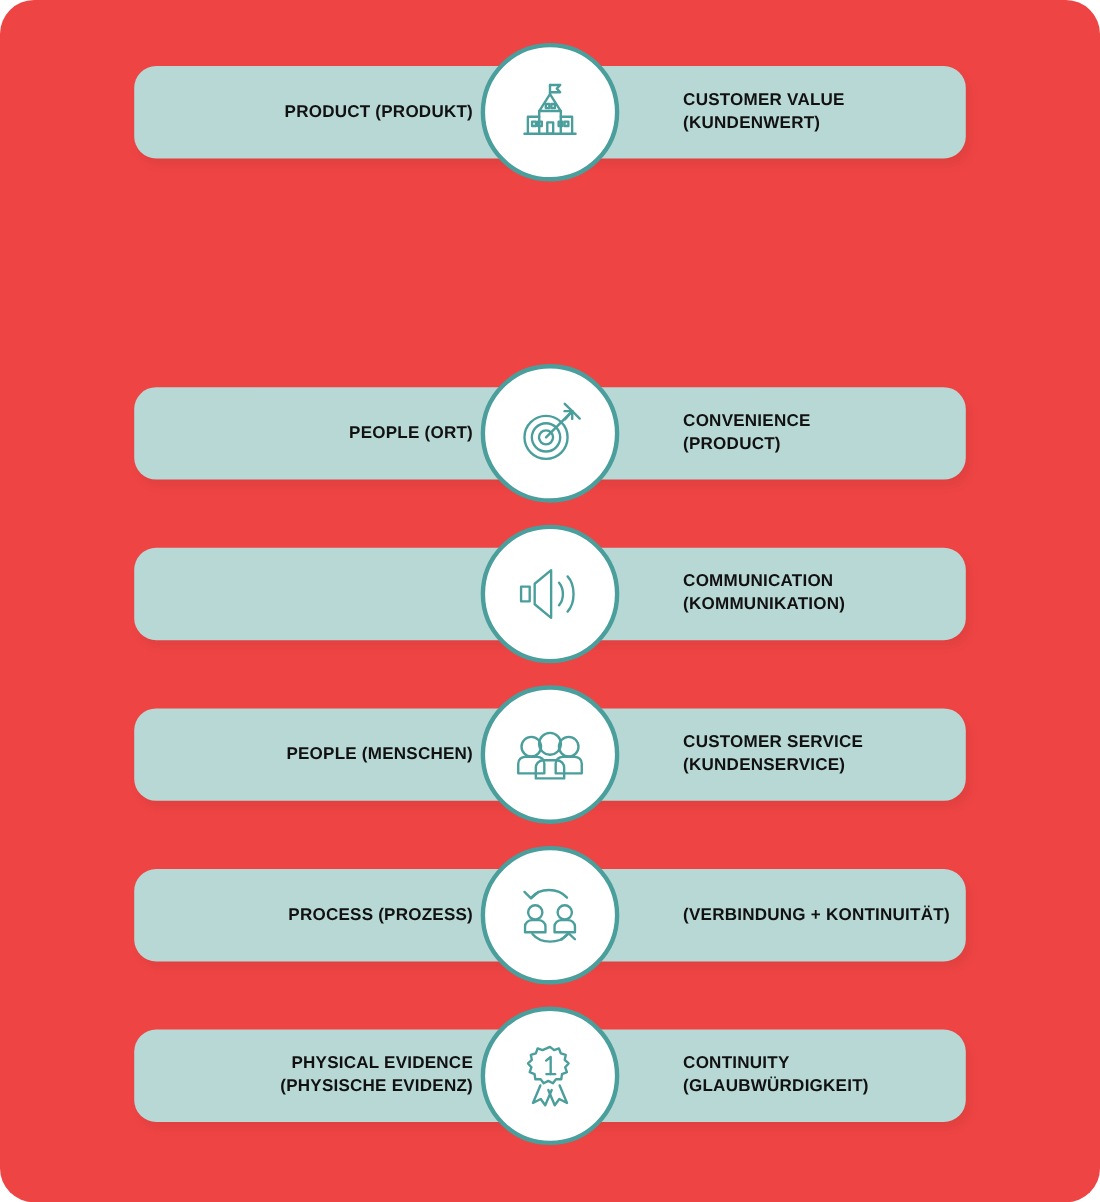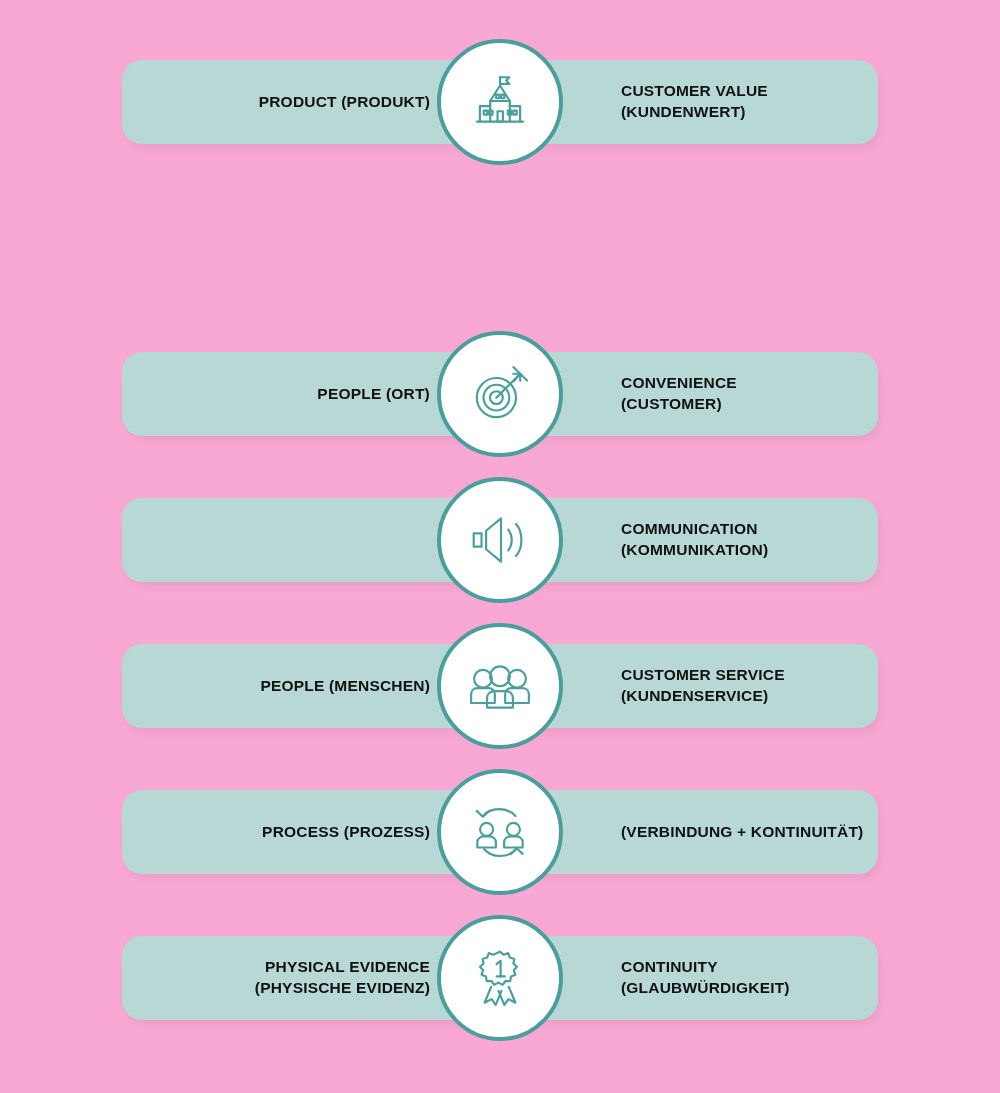--- a/index.html
+++ b/index.html
@@ -11,21 +11,22 @@
     width: 1000px;
     height: 1093px;
     font-family: "Liberation Sans", sans-serif;
     overflow: hidden;
   }
 
   #board {
     position: relative;
     width: 1000px;
     height: 1093px;
-    background: #f9a8d4;
+    background: #ef4444;
+    border-radius: 31px;
   }
 
   .row {
     position: absolute;
     left: 0;
     width: 1000px;
     height: 146px;
   }
 
   .bar {
@@ -152,21 +153,21 @@
           <path d="M28.5 35.5 L51 13"></path>
           <path d="M44.8 12.4 L51.6 12.4 L51.6 19.2"></path>
           <path d="M45.2 19.6 L51.6 12.4"></path>
           <path d="M51.6 12.4 L45 5.9"></path>
           <path d="M51.6 12.4 L58.2 18.9"></path>
         </g>
       </svg>
     </div>
     <div class="label label-right">
       <span class="ln">CONVENIENCE</span>
-      <span class="ln">(CUSTOMER)</span>
+      <span class="ln">(PRODUCT)</span>
     </div>
   </div>
 
   <div class="row" style="top:467px">
     <div class="bar"></div>
     <div class="circle">
       <svg viewBox="0 0 64 64">
         <g class="ico">
           <rect x="6.5" y="25.5" width="7.6" height="13"></rect>
           <path d="M18.5 23 L33 11 V53 L18.5 41 Z"></path>

